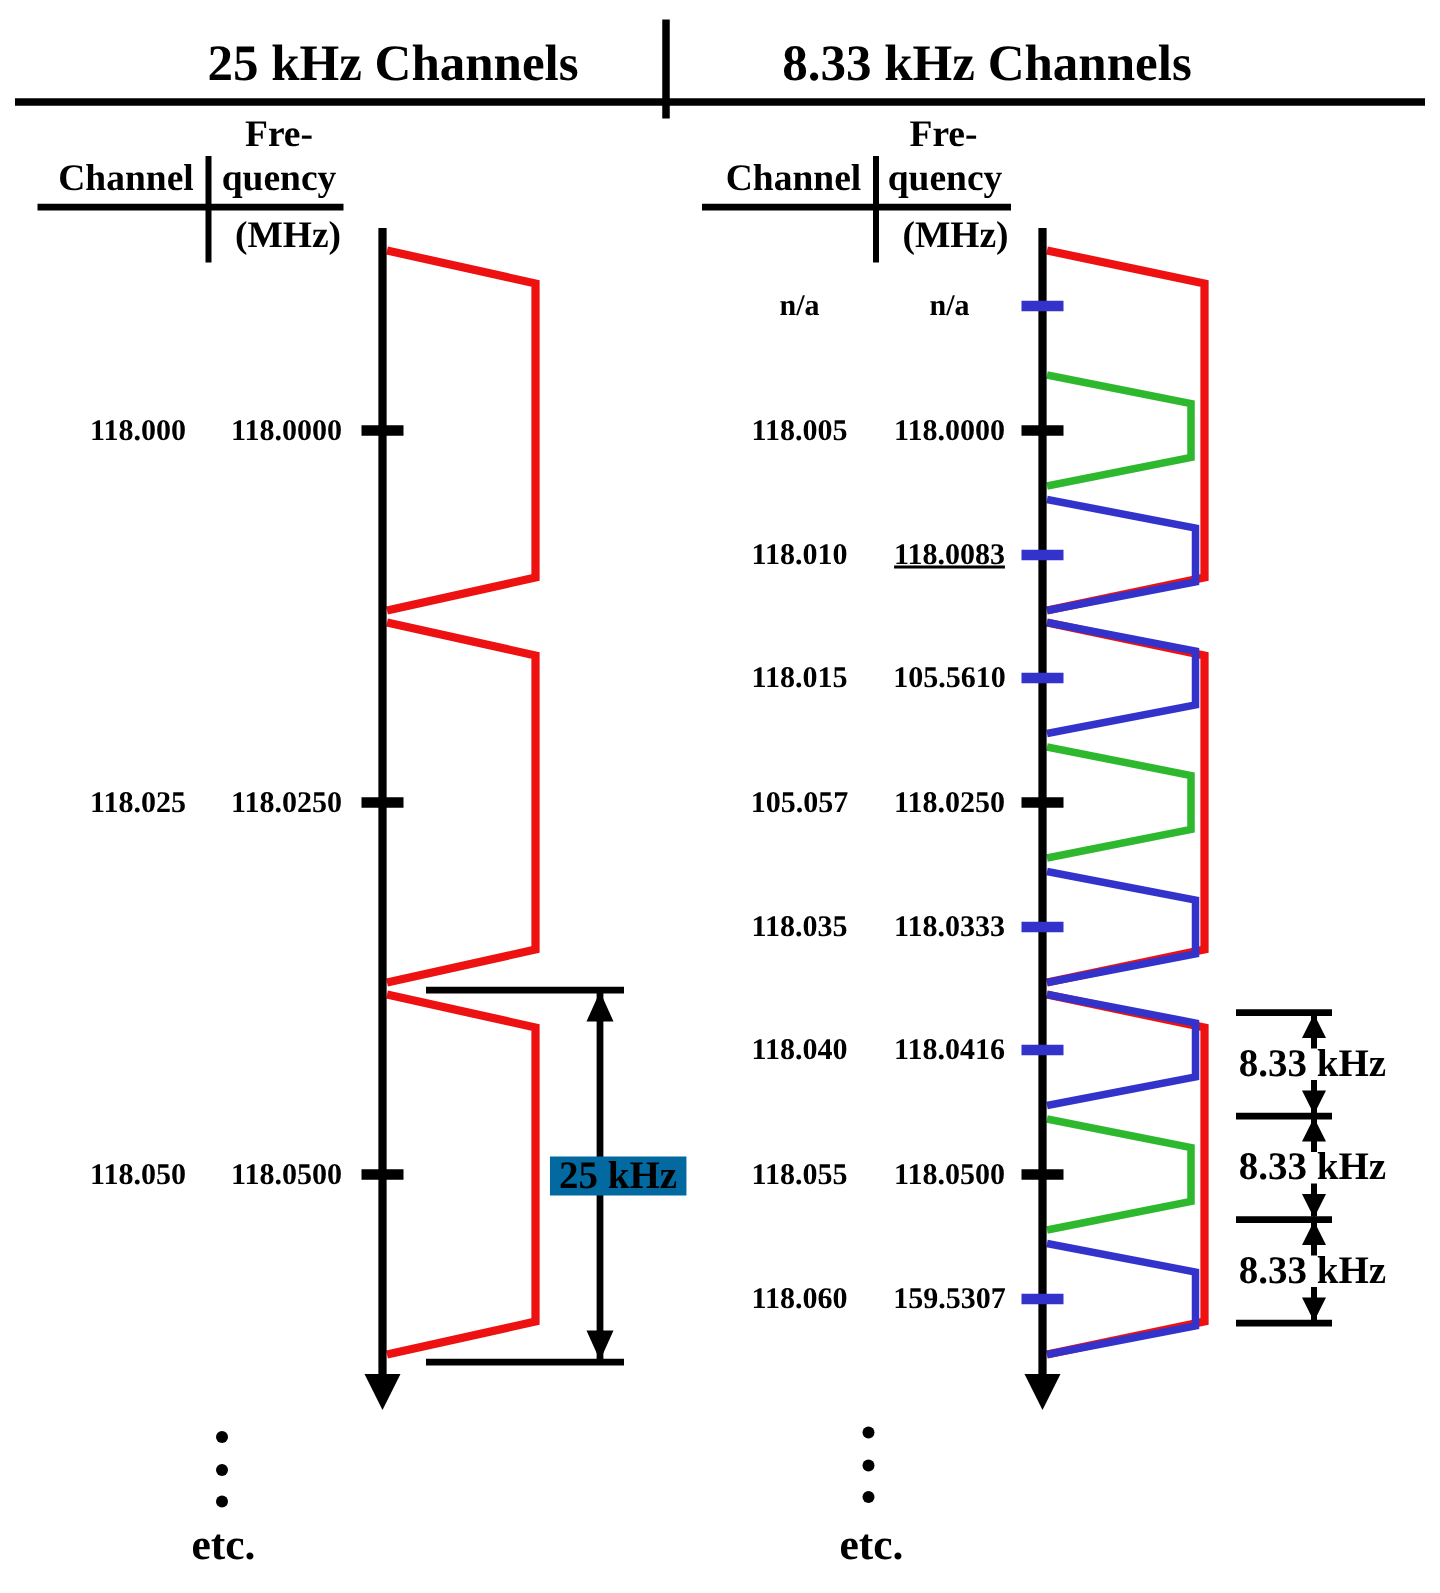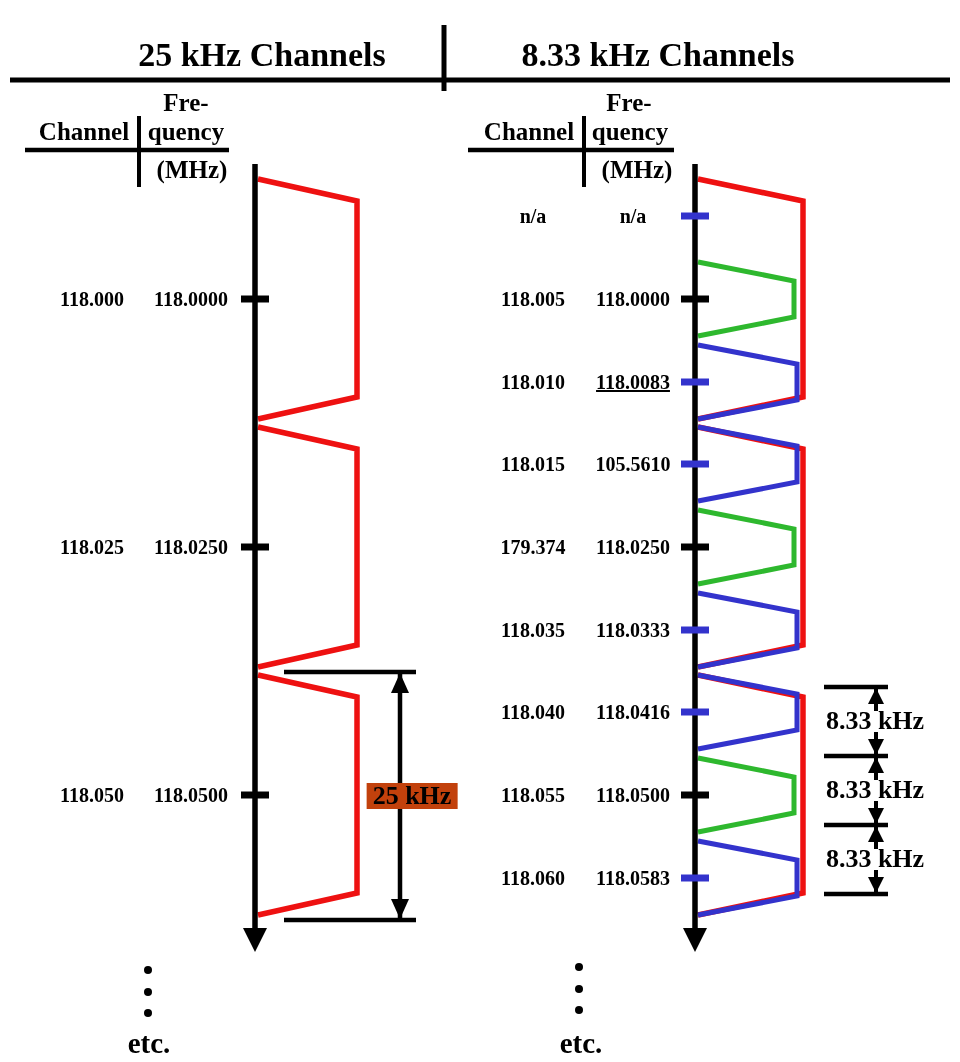--- a/index.html
+++ b/index.html
@@ -1,31 +1,31 @@
 <!DOCTYPE html>
 <html><head>
 <meta charset="utf-8">
 <style>
   html,body{margin:0;padding:0;}
   body{
     width:960px;height:1062px;background:#ffffff;position:relative;overflow:hidden;
     font-family:"Liberation Serif","DejaVu Serif",serif;color:#000;
   }
-  #stage{position:absolute;left:0;top:12px;width:960px;height:925px;}
+  #stage{position:absolute;left:0;top:0;width:960px;height:925px;}
   #diagram{position:absolute;left:0;top:0;}
   .lbl{
     position:absolute;transform:translate(-50%,-50%);
     white-space:nowrap;font-weight:bold;line-height:1;color:#000;
   }
   .t-title{font-size:34px;}
   .t-head{font-size:25px;}
   .t-row{font-size:20px;}
   .t-dim{font-size:26px;}
   .t-etc{font-size:29px;}
-  .bg-white{background:#c2410c;padding:0 6px;}
+  .bg-white{background:#0369a1;padding:0 6px;}
 </style>
 </head>
 <body>
 
 <div id="stage">
 
   <svg id="diagram" width="960" height="1062" viewBox="0 0 960 1062">
       <polyline points="258,167 357,189 357,385 258,407" fill="none" stroke="#ee1111" stroke-width="5.5" stroke-linejoin="miter"></polyline>
       <polyline points="258,415 357,437 357,633 258,655" fill="none" stroke="#ee1111" stroke-width="5.5" stroke-linejoin="miter"></polyline>
       <polyline points="258,663 357,685 357,881 258,903" fill="none" stroke="#ee1111" stroke-width="5.5" stroke-linejoin="miter"></polyline>
@@ -119,23 +119,23 @@
     <div class="lbl t-row" style="left: 92px; top: 783px;">118.050</div>
     <div class="lbl t-row" style="left: 191px; top: 783px;">118.0500</div>
     <div class="lbl t-row" style="left: 533px; top: 204px;">n/a</div>
     <div class="lbl t-row" style="left: 633px; top: 204px;">n/a</div>
     <div class="lbl t-row" style="left: 533px; top: 287px;">118.005</div>
     <div class="lbl t-row" style="left: 633px; top: 287px;">118.0000</div>
     <div class="lbl t-row" style="left: 533px; top: 370px;">118.010</div>
     <div class="lbl t-row" style="left: 633px; top: 370px; text-decoration: underline;">118.0083</div>
     <div class="lbl t-row" style="left: 533px; top: 452px;">118.015</div>
     <div class="lbl t-row" style="left: 633px; top: 452px;">105.5610</div>
-    <div class="lbl t-row" style="left: 533px; top: 535px;">179.374</div>
+    <div class="lbl t-row" style="left: 533px; top: 535px;">105.057</div>
     <div class="lbl t-row" style="left: 633px; top: 535px;">118.0250</div>
     <div class="lbl t-row" style="left: 533px; top: 618px;">118.035</div>
     <div class="lbl t-row" style="left: 633px; top: 618px;">118.0333</div>
     <div class="lbl t-row" style="left: 533px; top: 700px;">118.040</div>
     <div class="lbl t-row" style="left: 633px; top: 700px;">118.0416</div>
     <div class="lbl t-row" style="left: 533px; top: 783px;">118.055</div>
     <div class="lbl t-row" style="left: 633px; top: 783px;">118.0500</div>
     <div class="lbl t-row" style="left: 533px; top: 866px;">118.060</div>
-    <div class="lbl t-row" style="left: 633px; top: 866px;">118.0583</div>
+    <div class="lbl t-row" style="left: 633px; top: 866px;">159.5307</div>
   </div>
 
 </body></html>

